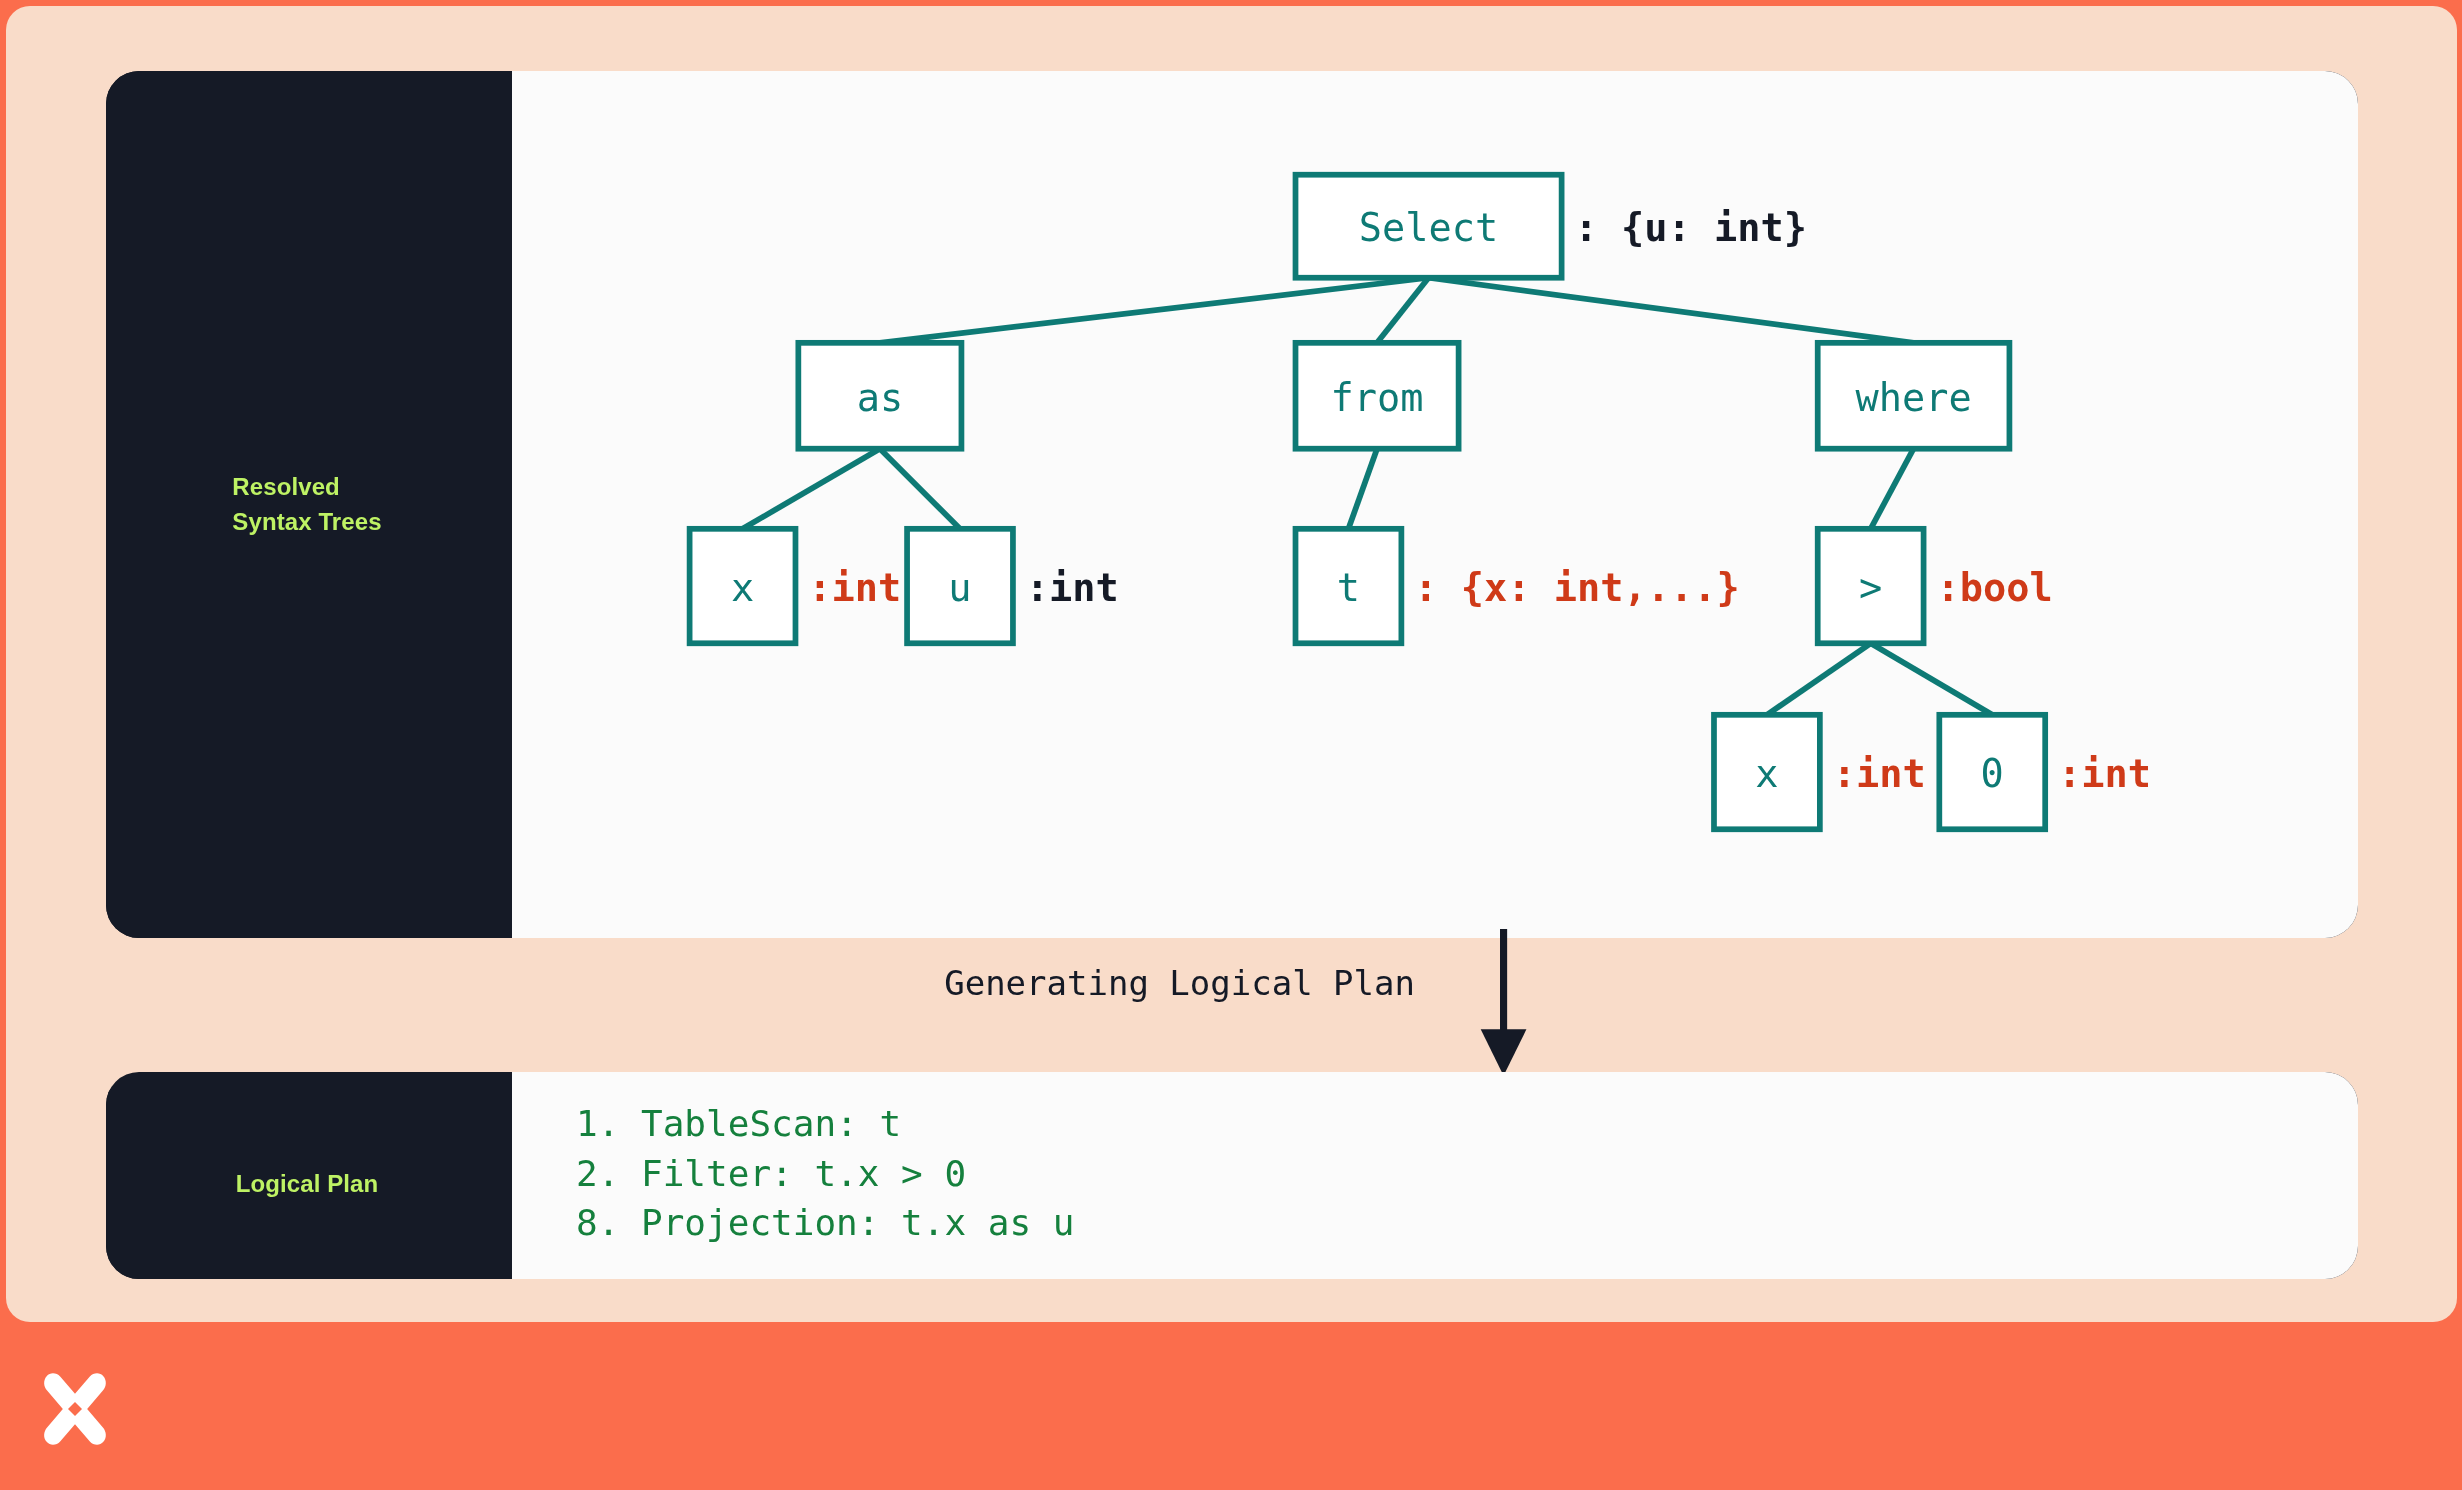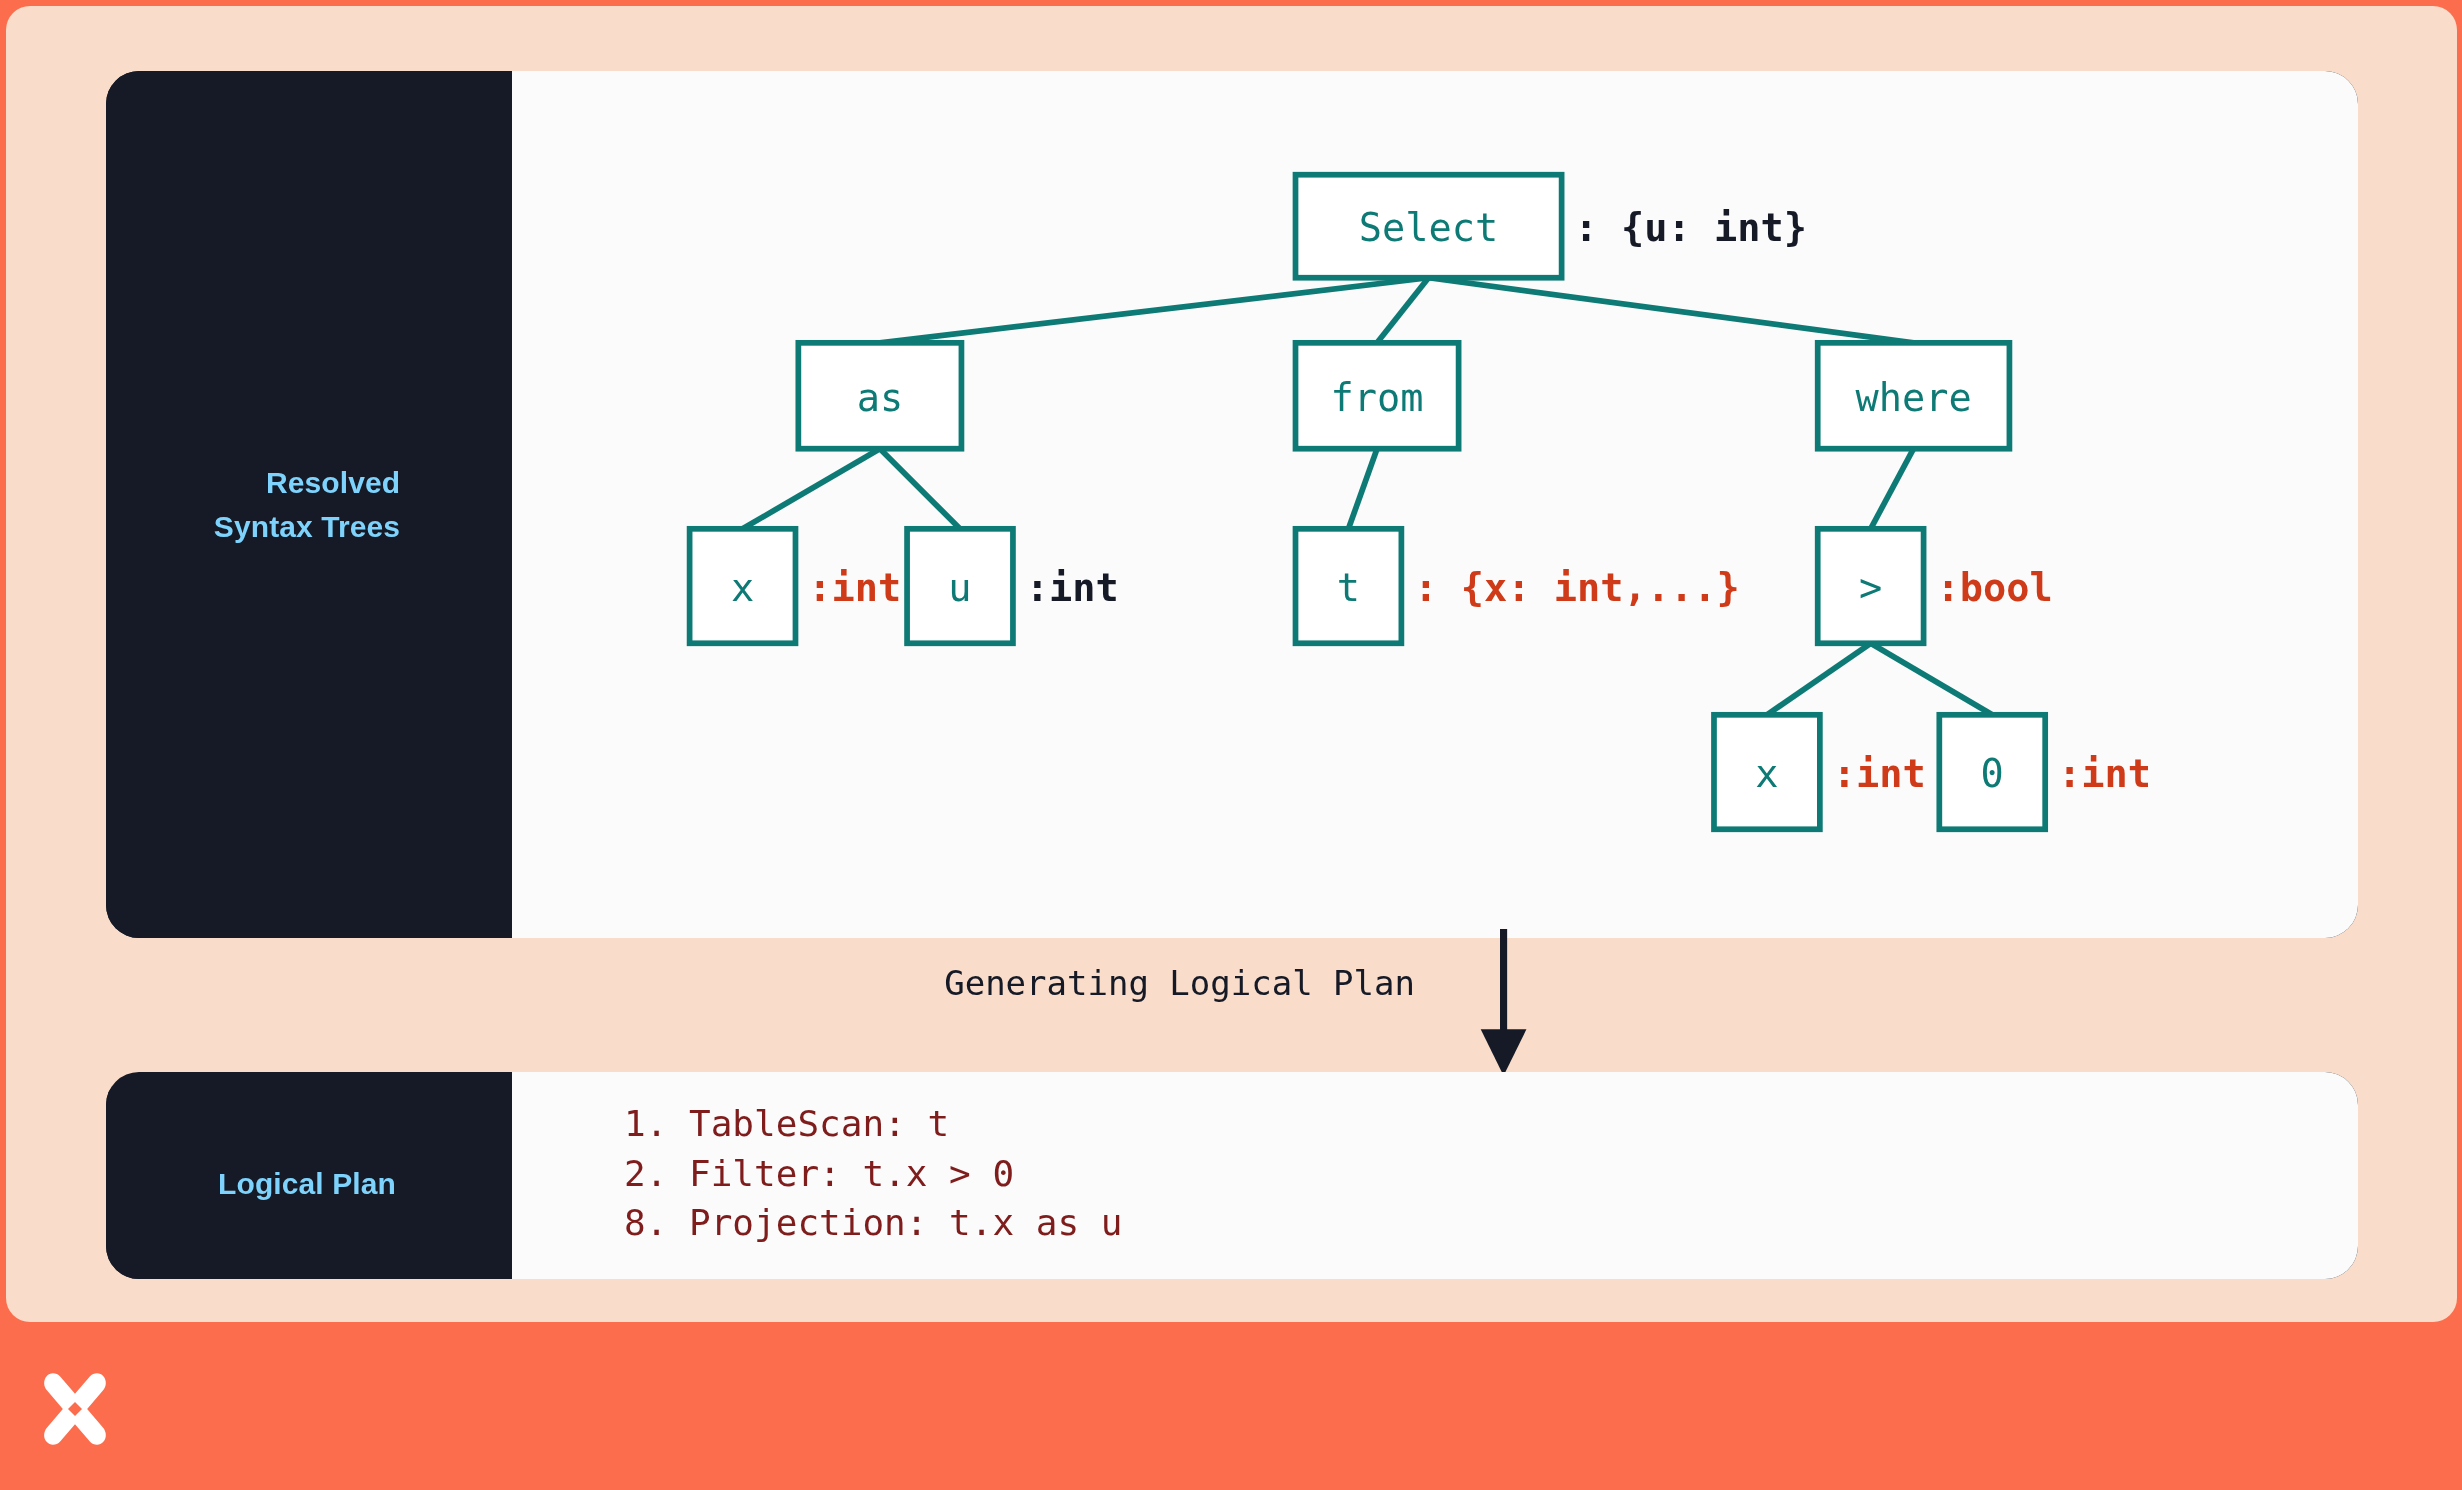--- a/index.html
+++ b/index.html
@@ -41,26 +41,26 @@
 
   .panel-sidebar {
     background: #151A26;
     display: flex;
     align-items: center;
     justify-content: center;
     flex: 0 0 auto;
   }
 
   .panel-sidebar-label {
-    color: #7dd3fc;
+    color: #bef264;
     font-family: "Liberation Sans", sans-serif;
     font-weight: bold;
-    font-size: 30px;
+    font-size: 24px;
     line-height: 1.45;
-    text-align: right;
+    text-align: left;
     letter-spacing: 0.1px;
     white-space: pre-line;
   }
 
   .panel-body {
     flex: 1 1 auto;
     background: #FBFBFB;
     position: relative;
   }
 
@@ -139,23 +139,22 @@
   }
 
   
   .plan-list {
     position: absolute;
     left: 64px;
     top: 27px;
     font-family: "DejaVu Sans Mono", monospace;
     font-size: 36px;
     line-height: 1.38;
-    color: #7f1d1d;
+    color: #15803d;
     list-style: none;
-    margin-left: 48px;
   }
   .plan-list li { white-space: pre; }
 
   
   .footer {
     position: absolute;
     left: 0;
     top: 1327px;
     width: 2462px;
     height: 163px;

